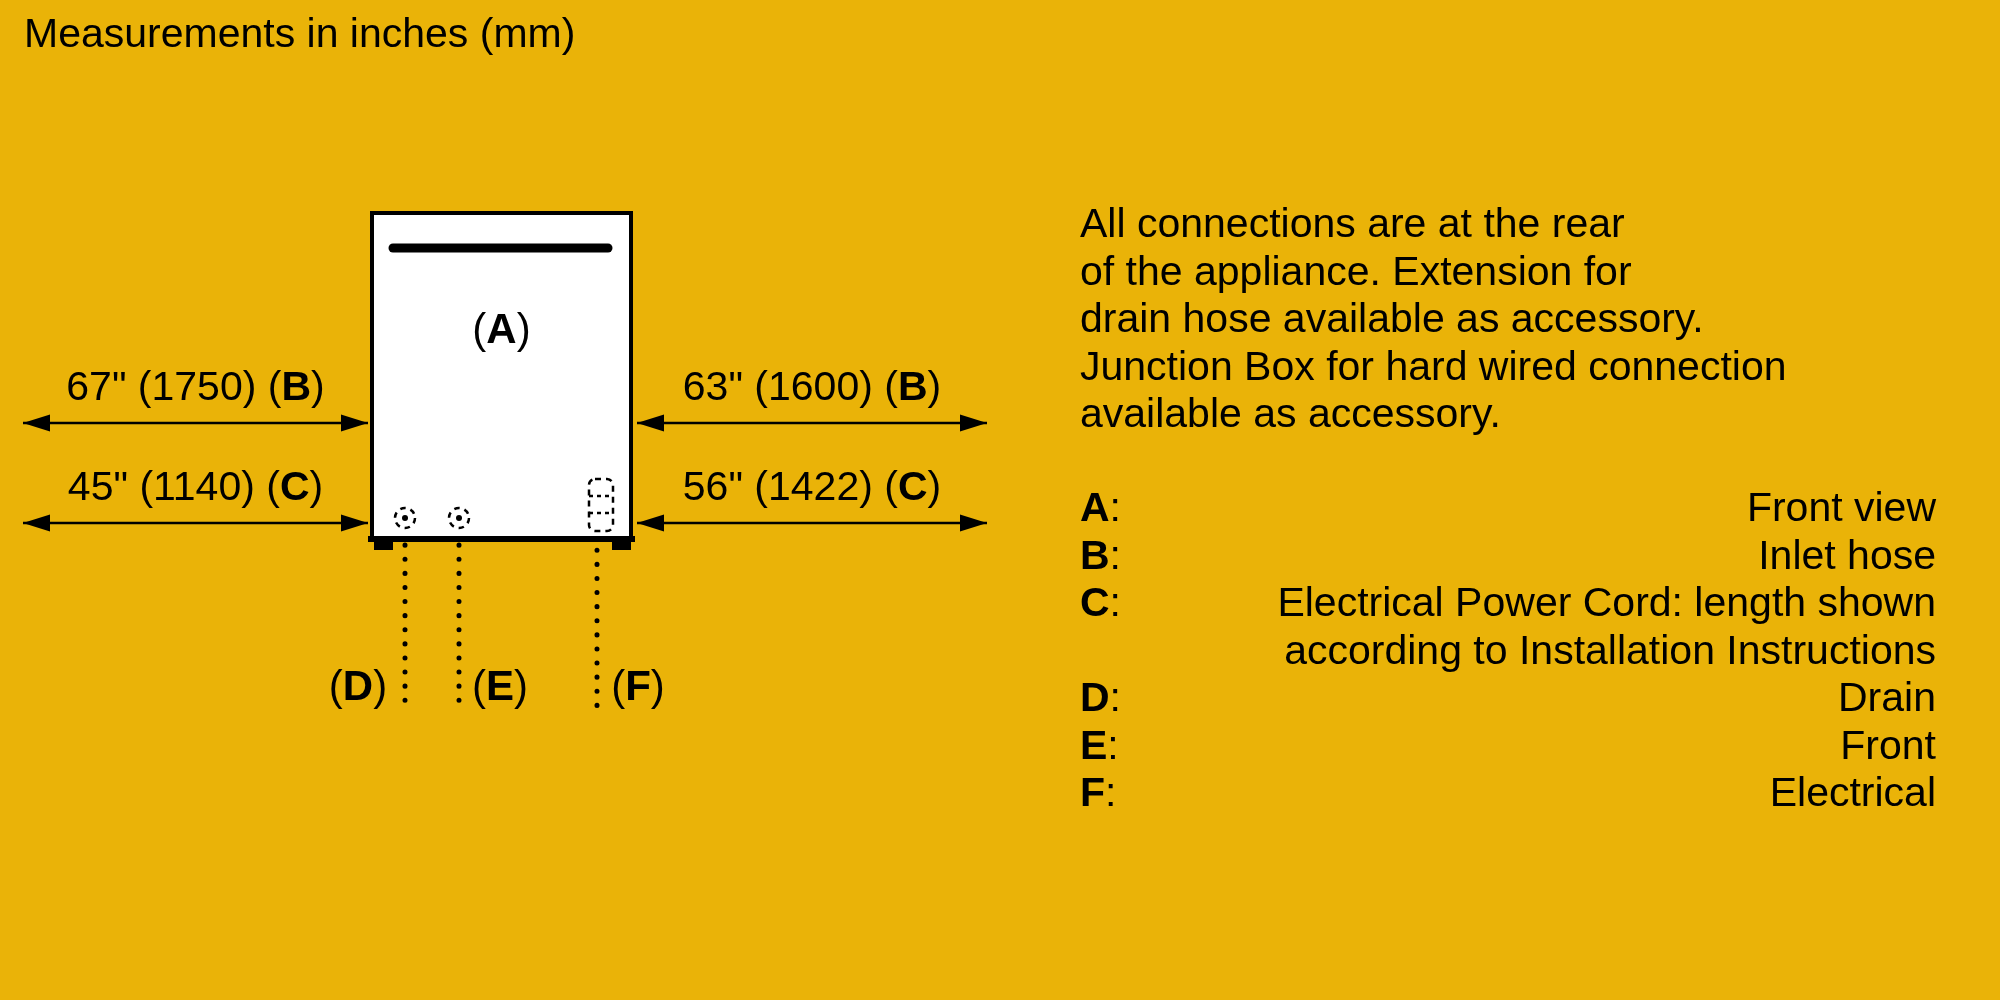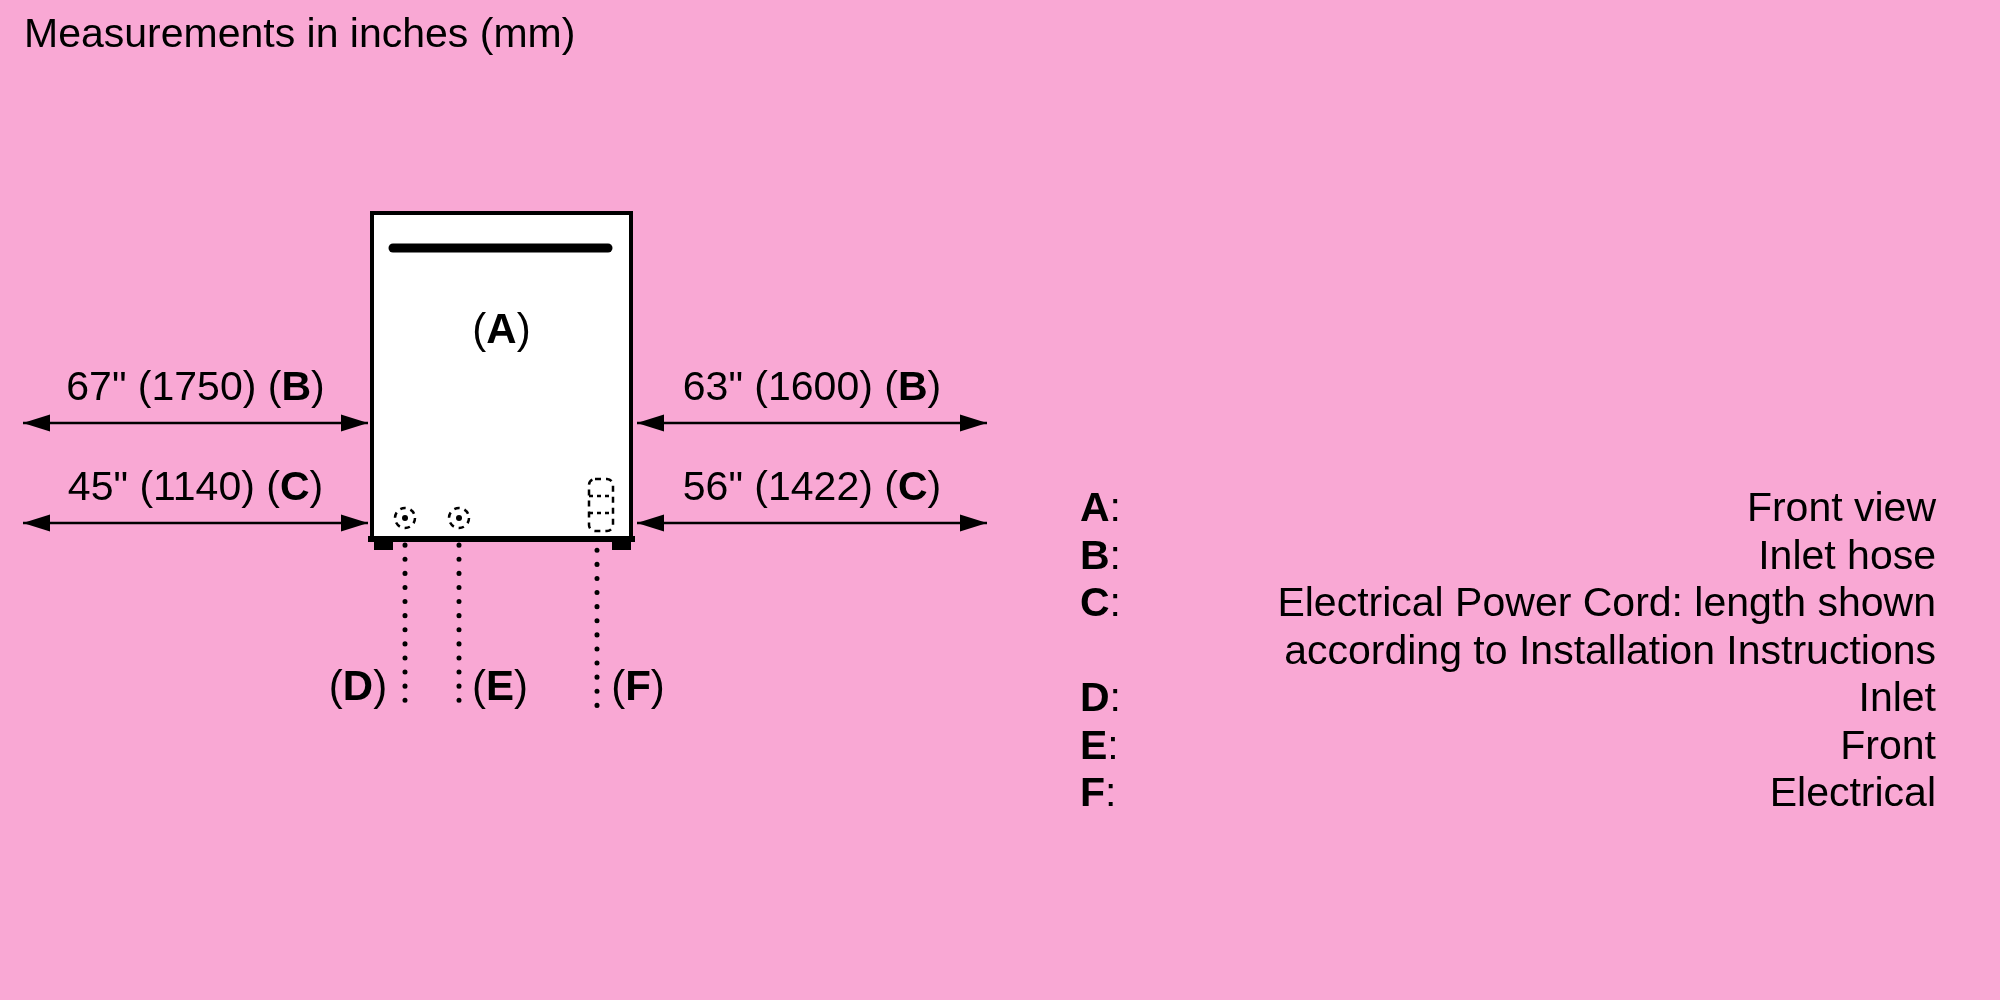--- a/index.html
+++ b/index.html
@@ -1,20 +1,20 @@
 <!DOCTYPE html>
 <html><head>
 <meta charset="utf-8">
 <style>
   html, body { margin: 0; padding: 0; background: #fff; }
   .canvas {
     position: relative;
     width: 2000px;
     height: 1000px;
-    background: #f9a8d4;
+    background: #eab308;
     overflow: hidden;
     font-family: "Liberation Sans", "DejaVu Sans", sans-serif;
     color: #000;
   }
   .abs { position: absolute; }
   .page-title {
     left: 24px; top: 10px;
     font-size: 41px;
     white-space: nowrap;
   }
@@ -152,37 +152,42 @@
   <div class="port-label label-d">
     <span>(</span><span class="ref-key">D</span><span>)</span>
   </div>
   <div class="port-label label-e">
     <span>(</span><span class="ref-key">E</span><span>)</span>
   </div>
   <div class="port-label label-f">
     <span>(</span><span class="ref-key">F</span><span>)</span>
   </div>
 
+  <div class="notes">All connections are at the rear
+of the appliance. Extension for
+drain hose available as accessory.
+Junction Box for hard wired connection
+available as accessory.</div>
 
   <div class="legend">
     <div class="legend-row">
       <span class="legend-key"><b>A</b><span>:</span></span>
       <span class="legend-desc">Front view</span>
     </div>
     <div class="legend-row">
       <span class="legend-key"><b>B</b><span>:</span></span>
       <span class="legend-desc">Inlet hose</span>
     </div>
     <div class="legend-row">
       <span class="legend-key"><b>C</b><span>:</span></span>
       <span class="legend-desc">Electrical Power Cord: length shown according to Installation Instructions</span>
     </div>
     <div class="legend-row">
       <span class="legend-key"><b>D</b><span>:</span></span>
-      <span class="legend-desc">Inlet</span>
+      <span class="legend-desc">Drain</span>
     </div>
     <div class="legend-row">
       <span class="legend-key"><b>E</b><span>:</span></span>
       <span class="legend-desc">Front</span>
     </div>
     <div class="legend-row">
       <span class="legend-key"><b>F</b><span>:</span></span>
       <span class="legend-desc">Electrical</span>
     </div>
   </div>

